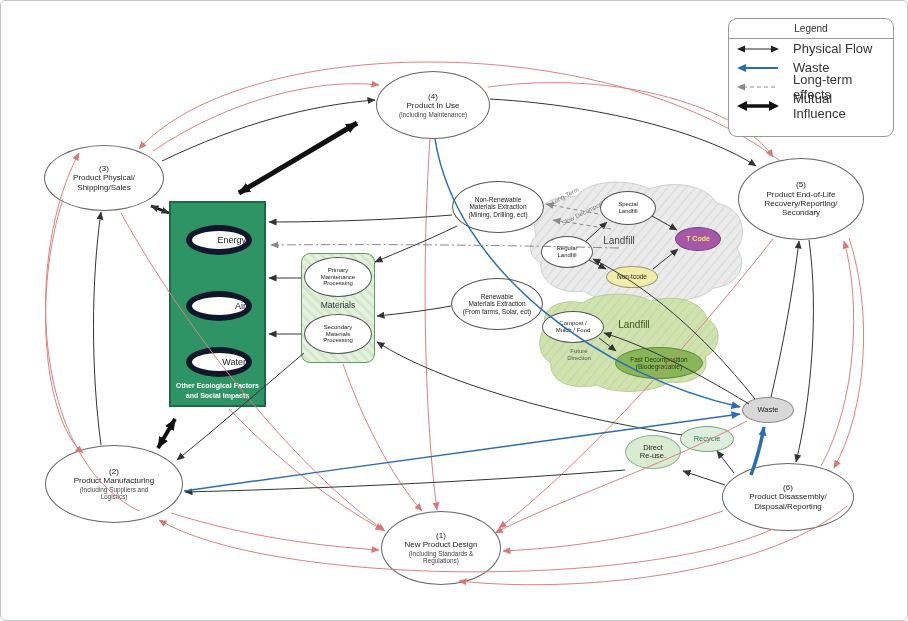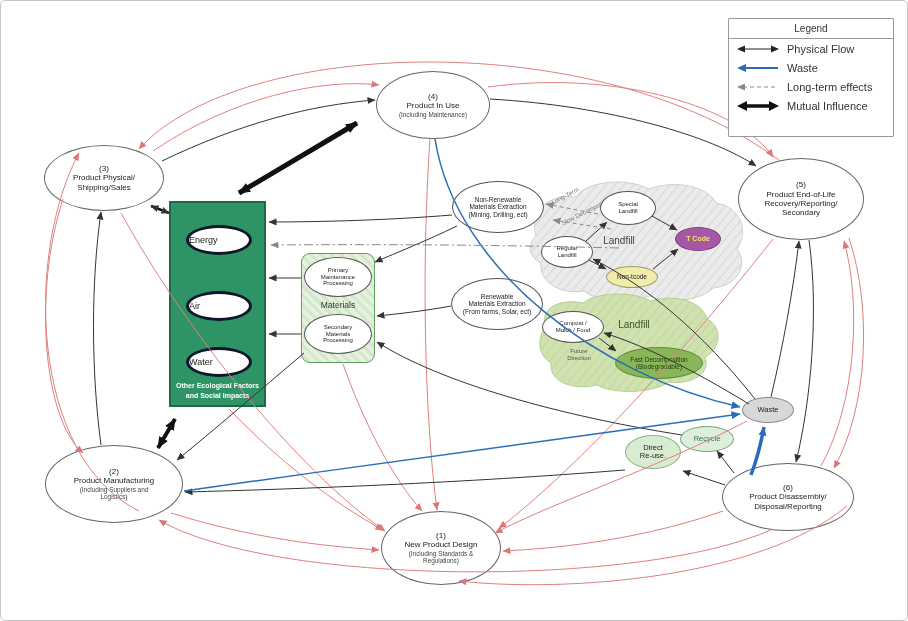--- a/index.html
+++ b/index.html
@@ -4,29 +4,29 @@
 <style>
   *{margin:0;padding:0;box-sizing:border-box}
   html,body{width:908px;height:621px;background:#fff}
   body{font-family:"Liberation Sans",sans-serif;color:#333}
   .canvas{position:relative;width:908px;height:621px;background:#fff;border:1px solid #c5c5c5;border-radius:5px;overflow:hidden}
   .lyr{position:absolute;left:0;top:0;width:908px;height:621px}
   .arrows{pointer-events:none}
   .node{position:absolute;background:#fff;border:1px solid #666;border-radius:50%;display:flex;flex-direction:column;align-items:center;justify-content:center;text-align:center;font-size:8px;line-height:1.18;z-index:4;color:#222}
   .node .sub{font-size:6.4px;color:#444}
   .ecobox{position:absolute;left:168px;top:200px;width:97px;height:206px;background:#2e9465;border:2px solid #1c6b45;z-index:2}
-  .ecoell{position:absolute;left:15px;width:66px;height:30px;background:#fff;border:3px solid #0f172a;border-radius:50%;display:flex;align-items:center;justify-content:flex-start;font-size:9px;color:#222}
+  .ecoell{position:absolute;left:15px;width:66px;height:30px;background:#fff;border:6px solid #0f172a;border-radius:50%;display:flex;align-items:center;justify-content:flex-end;font-size:9px;color:#222}
   .ecocap{position:absolute;left:0;right:0;bottom:5px;color:#fff;font-size:7px;font-weight:bold;text-align:center;line-height:1.35}
   .matbox{position:absolute;left:300px;top:252px;width:74px;height:110px;border:1.5px solid #5d9e5d;border-radius:9px;background:repeating-linear-gradient(45deg,#e4f1de 0 4px,#d3e8ca 4px 7px);z-index:2}
   .sell{position:absolute;background:#fff;border:1px solid #555;border-radius:50%;display:flex;flex-direction:column;align-items:center;justify-content:center;text-align:center;font-size:6px;line-height:1.12;z-index:3;color:#222}
   .lbl{position:absolute;z-index:3;text-align:center;line-height:1.15}
   .rot{transform:rotate(-27deg);color:#777;font-size:6.2px;white-space:nowrap}
-  .legend{position:absolute;left:727px;top:17px;width:166px;height:119px;border:1.5px solid #999;border-radius:1px;background:#fff;z-index:6}
+  .legend{position:absolute;left:727px;top:17px;width:166px;height:119px;border:1.5px solid #999;border-radius:9px;background:#fff;z-index:6}
   .legend-title{height:20px;border-bottom:1.5px solid #999;display:flex;align-items:center;justify-content:center;font-size:10px}
-  .lrow{display:flex;align-items:center;height:19px;padding:0 8px;gap:8px;font-size:11px}
+  .lrow{display:flex;align-items:center;height:19px;padding:0 8px;gap:14px;font-size:13px}
   .lrow svg{flex:0 0 42px}
 </style>
 </head>
 <body>
 
 <div class="canvas">
 
   <svg class="lyr" style="z-index:1">
     <defs>
       <pattern id="hg" patternUnits="userSpaceOnUse" width="7" height="7" patternTransform="rotate(40)">

